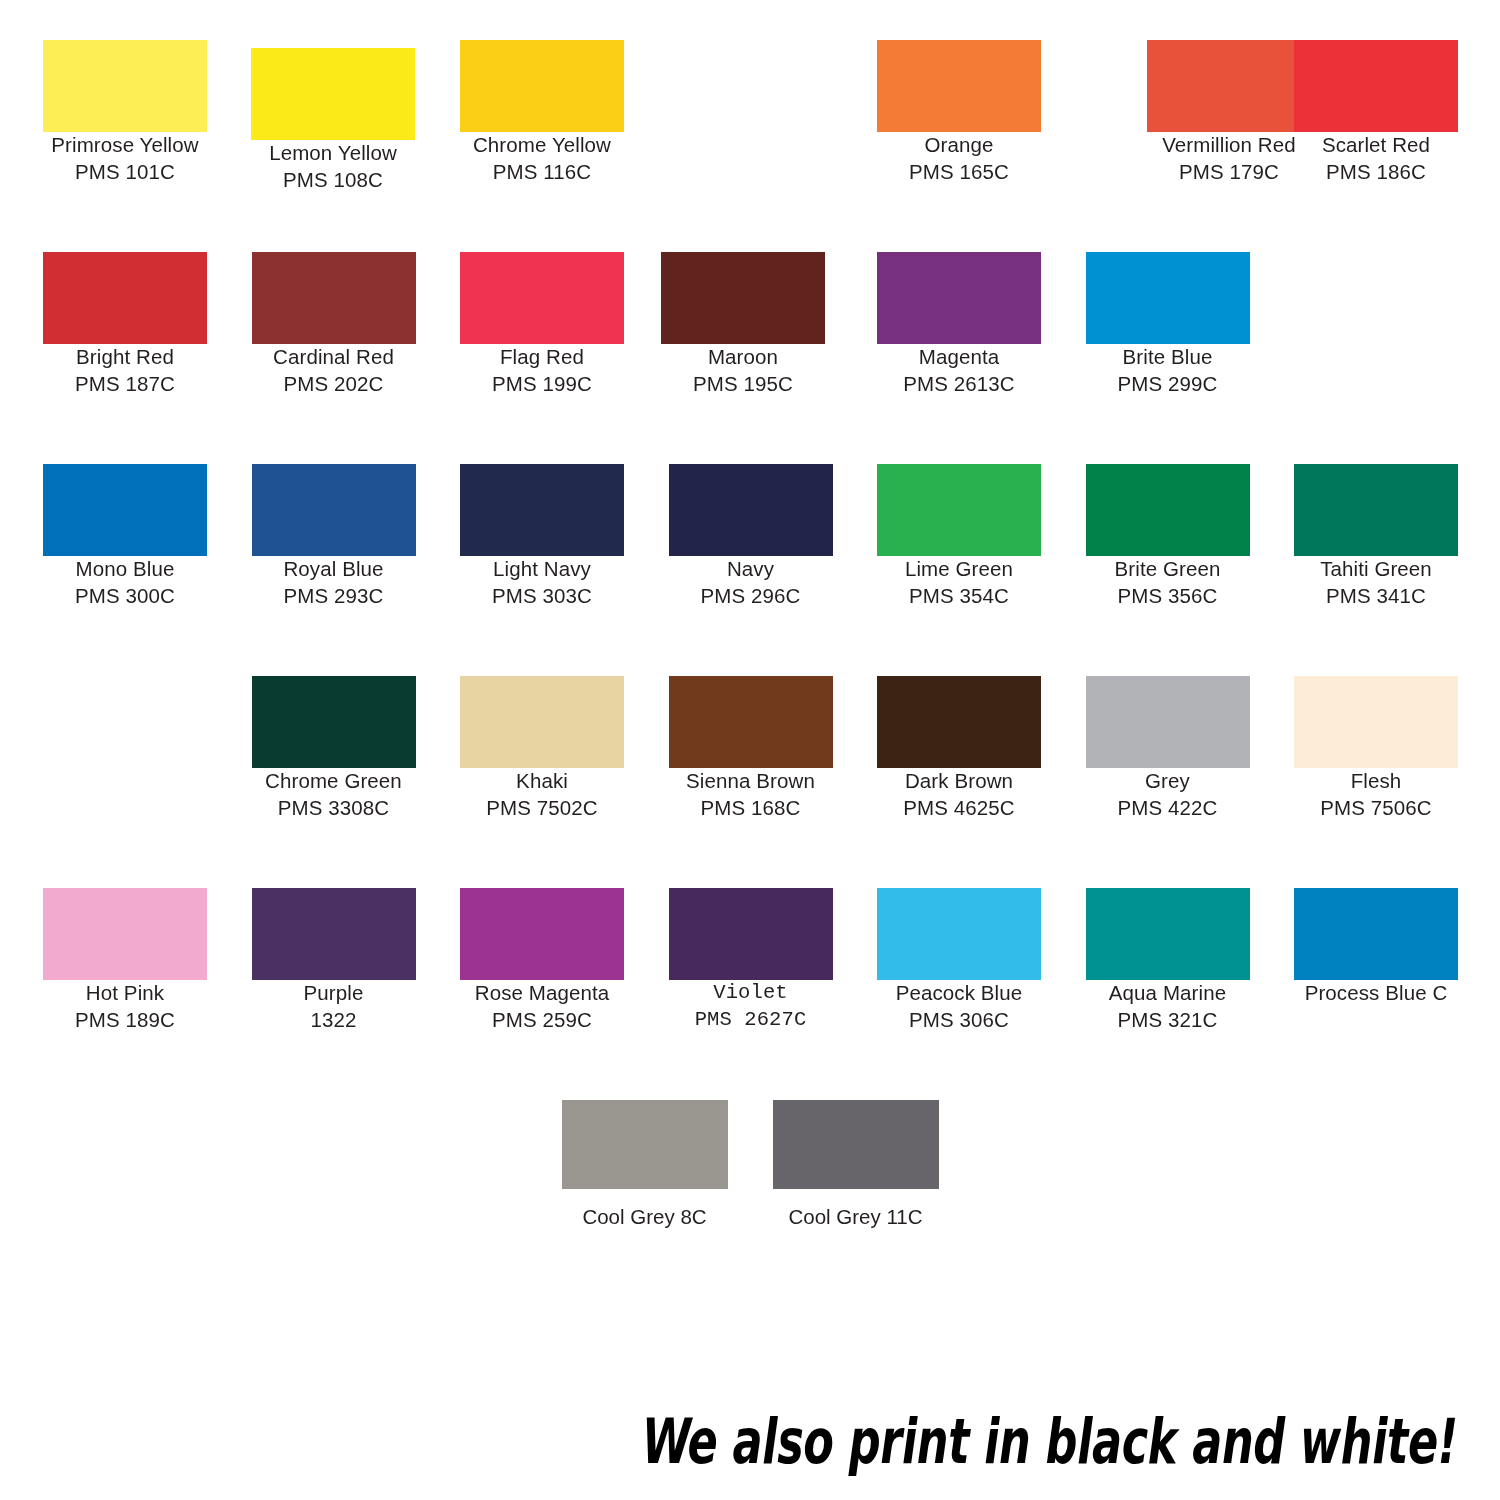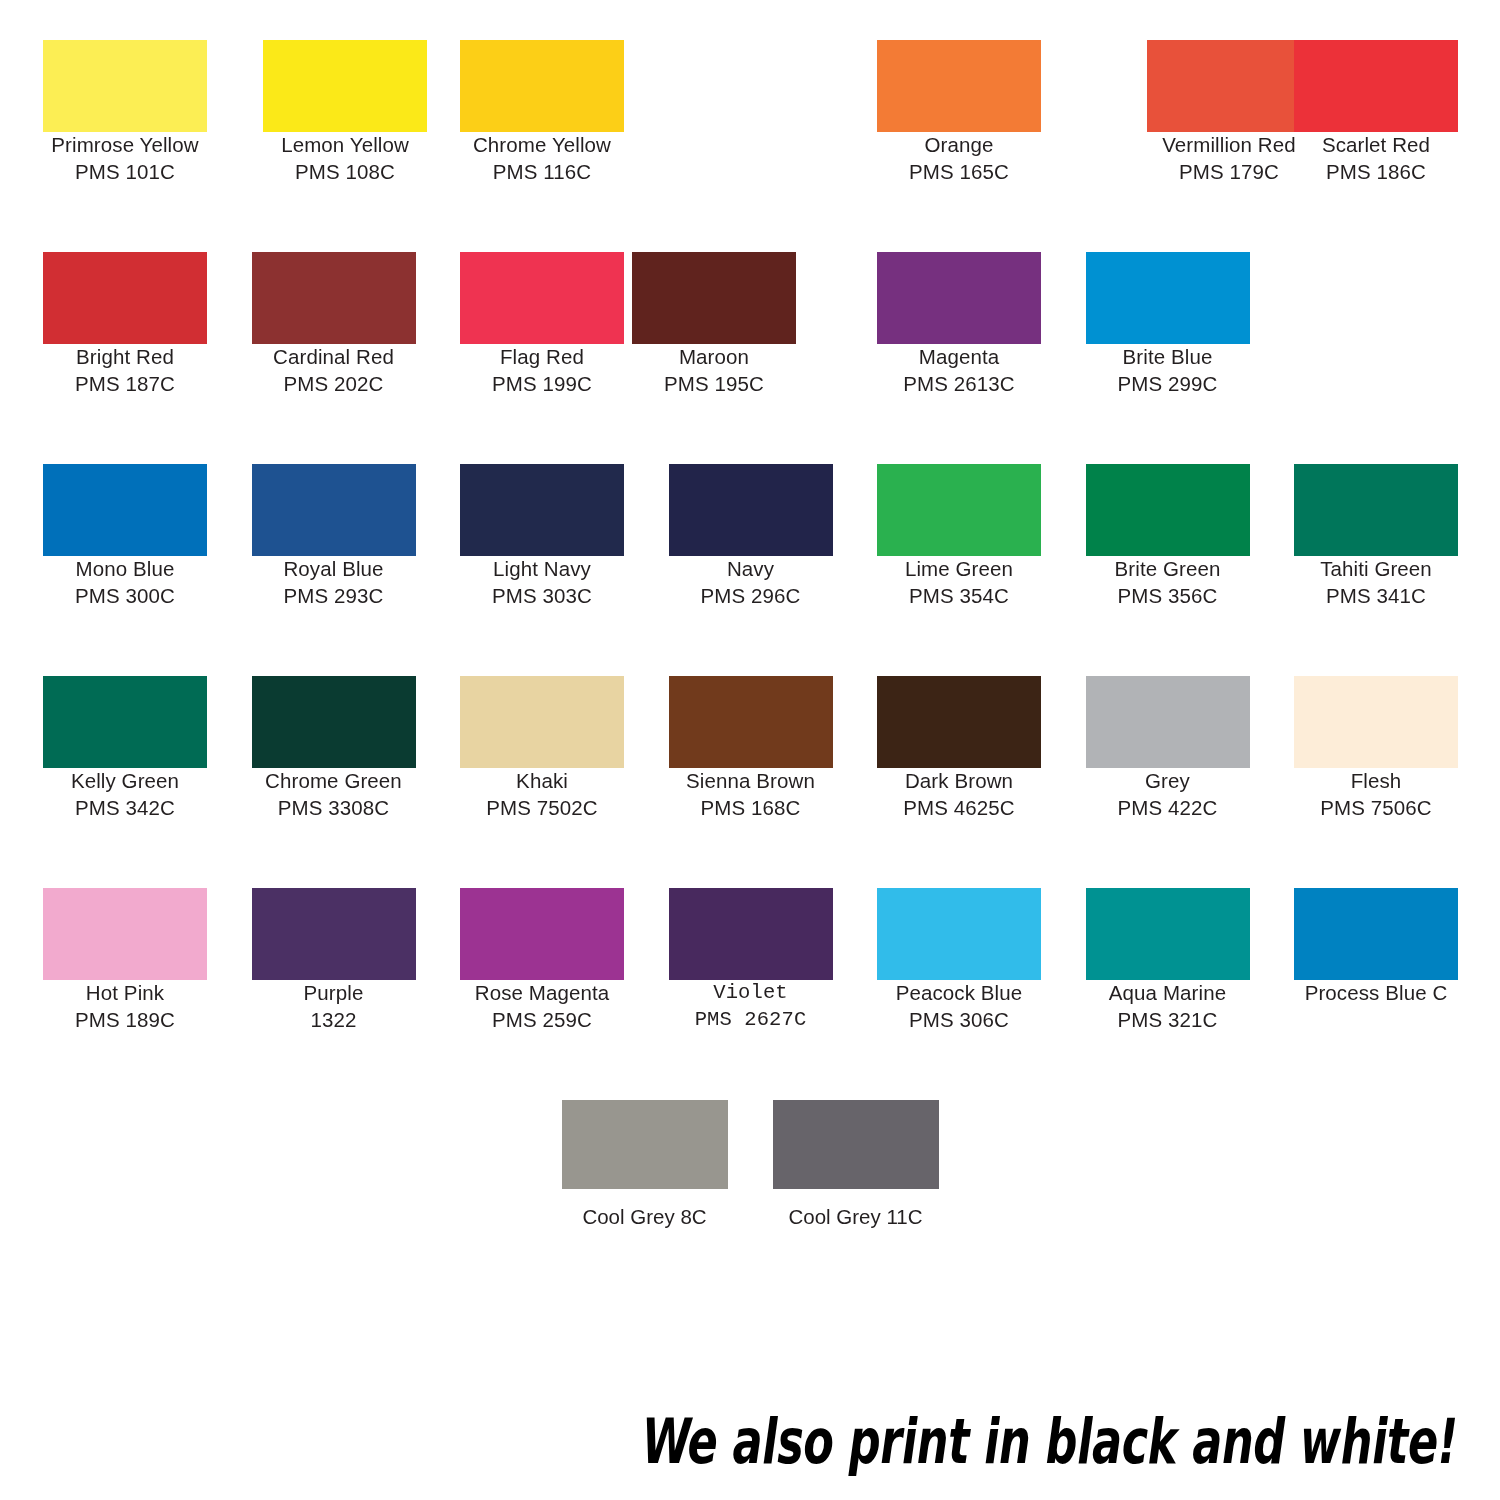--- a/index.html
+++ b/index.html
@@ -103,45 +103,44 @@
   }
 </style>
 </head>
 <body>
 
 <div id="chart">
 
   <div class="grid">
       <div class="row">
         <div class="cell" style="left: 0px;"><span class="swatch" style="background: rgb(252, 238, 84);"></span><span class="labels"><span class="cname">Primrose Yellow</span><span class="cpms">PMS 101C</span></span></div>
-        <div class="cell" style="left: 220px;"><span class="swatch" style="background: rgb(251, 233, 24);"></span><span class="labels"><span class="cname">Lemon Yellow</span><span class="cpms">PMS 108C</span></span></div>
+        <div class="cell" style="left: 208px; margin-top: 8px;"><span class="swatch" style="background: rgb(251, 233, 24);"></span><span class="labels"><span class="cname">Lemon Yellow</span><span class="cpms">PMS 108C</span></span></div>
         <div class="cell" style="left: 417px;"><span class="swatch" style="background: rgb(252, 207, 23);"></span><span class="labels"><span class="cname">Chrome Yellow</span><span class="cpms">PMS 116C</span></span></div>
         <div class="cell" style="left: 834px;"><span class="swatch" style="background: rgb(243, 123, 53);"></span><span class="labels"><span class="cname">Orange</span><span class="cpms">PMS 165C</span></span></div>
         <div class="cell" style="left: 1104px;"><span class="swatch" style="background: rgb(232, 81, 58);"></span><span class="labels"><span class="cname">Vermillion Red</span><span class="cpms">PMS 179C</span></span></div>
         <div class="cell" style="left: 1251px;"><span class="swatch" style="background: rgb(236, 49, 57);"></span><span class="labels"><span class="cname">Scarlet Red</span><span class="cpms">PMS 186C</span></span></div>
       </div>
       <div class="row">
         <div class="cell" style="left: 0px;"><span class="swatch" style="background: rgb(209, 46, 51);"></span><span class="labels"><span class="cname">Bright Red</span><span class="cpms">PMS 187C</span></span></div>
         <div class="cell" style="left: 208.5px;"><span class="swatch" style="background: rgb(140, 49, 48);"></span><span class="labels"><span class="cname">Cardinal Red</span><span class="cpms">PMS 202C</span></span></div>
         <div class="cell" style="left: 417px;"><span class="swatch" style="background: rgb(239, 51, 81);"></span><span class="labels"><span class="cname">Flag Red</span><span class="cpms">PMS 199C</span></span></div>
-        <div class="cell" style="left: 589px;"><span class="swatch" style="background: rgb(96, 35, 30);"></span><span class="labels"><span class="cname">Maroon</span><span class="cpms">PMS 195C</span></span></div>
+        <div class="cell" style="left: 618px;"><span class="swatch" style="background: rgb(96, 35, 30);"></span><span class="labels"><span class="cname">Maroon</span><span class="cpms">PMS 195C</span></span></div>
         <div class="cell" style="left: 834px;"><span class="swatch" style="background: rgb(118, 48, 127);"></span><span class="labels"><span class="cname">Magenta</span><span class="cpms">PMS 2613C</span></span></div>
         <div class="cell" style="left: 1042.5px;"><span class="swatch" style="background: rgb(0, 145, 210);"></span><span class="labels"><span class="cname">Brite Blue</span><span class="cpms">PMS 299C</span></span></div>
       </div>
       <div class="row">
         <div class="cell" style="left: 0px;"><span class="swatch" style="background: rgb(0, 112, 186);"></span><span class="labels"><span class="cname">Mono Blue</span><span class="cpms">PMS 300C</span></span></div>
         <div class="cell" style="left: 208.5px;"><span class="swatch" style="background: rgb(30, 82, 145);"></span><span class="labels"><span class="cname">Royal Blue</span><span class="cpms">PMS 293C</span></span></div>
         <div class="cell" style="left: 417px;"><span class="swatch" style="background: rgb(33, 41, 76);"></span><span class="labels"><span class="cname">Light Navy</span><span class="cpms">PMS 303C</span></span></div>
         <div class="cell" style="left: 625.5px;"><span class="swatch" style="background: rgb(34, 36, 74);"></span><span class="labels"><span class="cname">Navy</span><span class="cpms">PMS 296C</span></span></div>
         <div class="cell" style="left: 834px;"><span class="swatch" style="background: rgb(42, 177, 79);"></span><span class="labels"><span class="cname">Lime Green</span><span class="cpms">PMS 354C</span></span></div>
         <div class="cell" style="left: 1042.5px;"><span class="swatch" style="background: rgb(0, 130, 74);"></span><span class="labels"><span class="cname">Brite Green</span><span class="cpms">PMS 356C</span></span></div>
         <div class="cell" style="left: 1251px;"><span class="swatch" style="background: rgb(0, 118, 90);"></span><span class="labels"><span class="cname">Tahiti Green</span><span class="cpms">PMS 341C</span></span></div>
       </div>
       <div class="row">
-        <div class="cell" style="left: 0px;"><span class="swatch" style="background: rgb(0, 107, 84);"></span><span class="labels"><span class="cname">Kelly Green</span><span class="cpms">PMS 342C</span></span></div>
         <div class="cell" style="left: 208.5px;"><span class="swatch" style="background: rgb(10, 59, 49);"></span><span class="labels"><span class="cname">Chrome Green</span><span class="cpms">PMS 3308C</span></span></div>
         <div class="cell" style="left: 417px;"><span class="swatch" style="background: rgb(232, 212, 162);"></span><span class="labels"><span class="cname">Khaki</span><span class="cpms">PMS 7502C</span></span></div>
         <div class="cell" style="left: 625.5px;"><span class="swatch" style="background: rgb(113, 58, 28);"></span><span class="labels"><span class="cname">Sienna Brown</span><span class="cpms">PMS 168C</span></span></div>
         <div class="cell" style="left: 834px;"><span class="swatch" style="background: rgb(60, 36, 21);"></span><span class="labels"><span class="cname">Dark Brown</span><span class="cpms">PMS 4625C</span></span></div>
         <div class="cell" style="left: 1042.5px;"><span class="swatch" style="background: rgb(177, 179, 182);"></span><span class="labels"><span class="cname">Grey</span><span class="cpms">PMS 422C</span></span></div>
         <div class="cell" style="left: 1251px;"><span class="swatch" style="background: rgb(253, 237, 216);"></span><span class="labels"><span class="cname">Flesh</span><span class="cpms">PMS 7506C</span></span></div>
       </div>
       <div class="row">
         <div class="cell" style="left: 0px;"><span class="swatch" style="background: rgb(242, 170, 206);"></span><span class="labels"><span class="cname">Hot Pink</span><span class="cpms">PMS 189C</span></span></div>
         <div class="cell" style="left: 208.5px;"><span class="swatch" style="background: rgb(75, 48, 100);"></span><span class="labels"><span class="cname">Purple</span><span class="cpms">1322</span></span></div>

